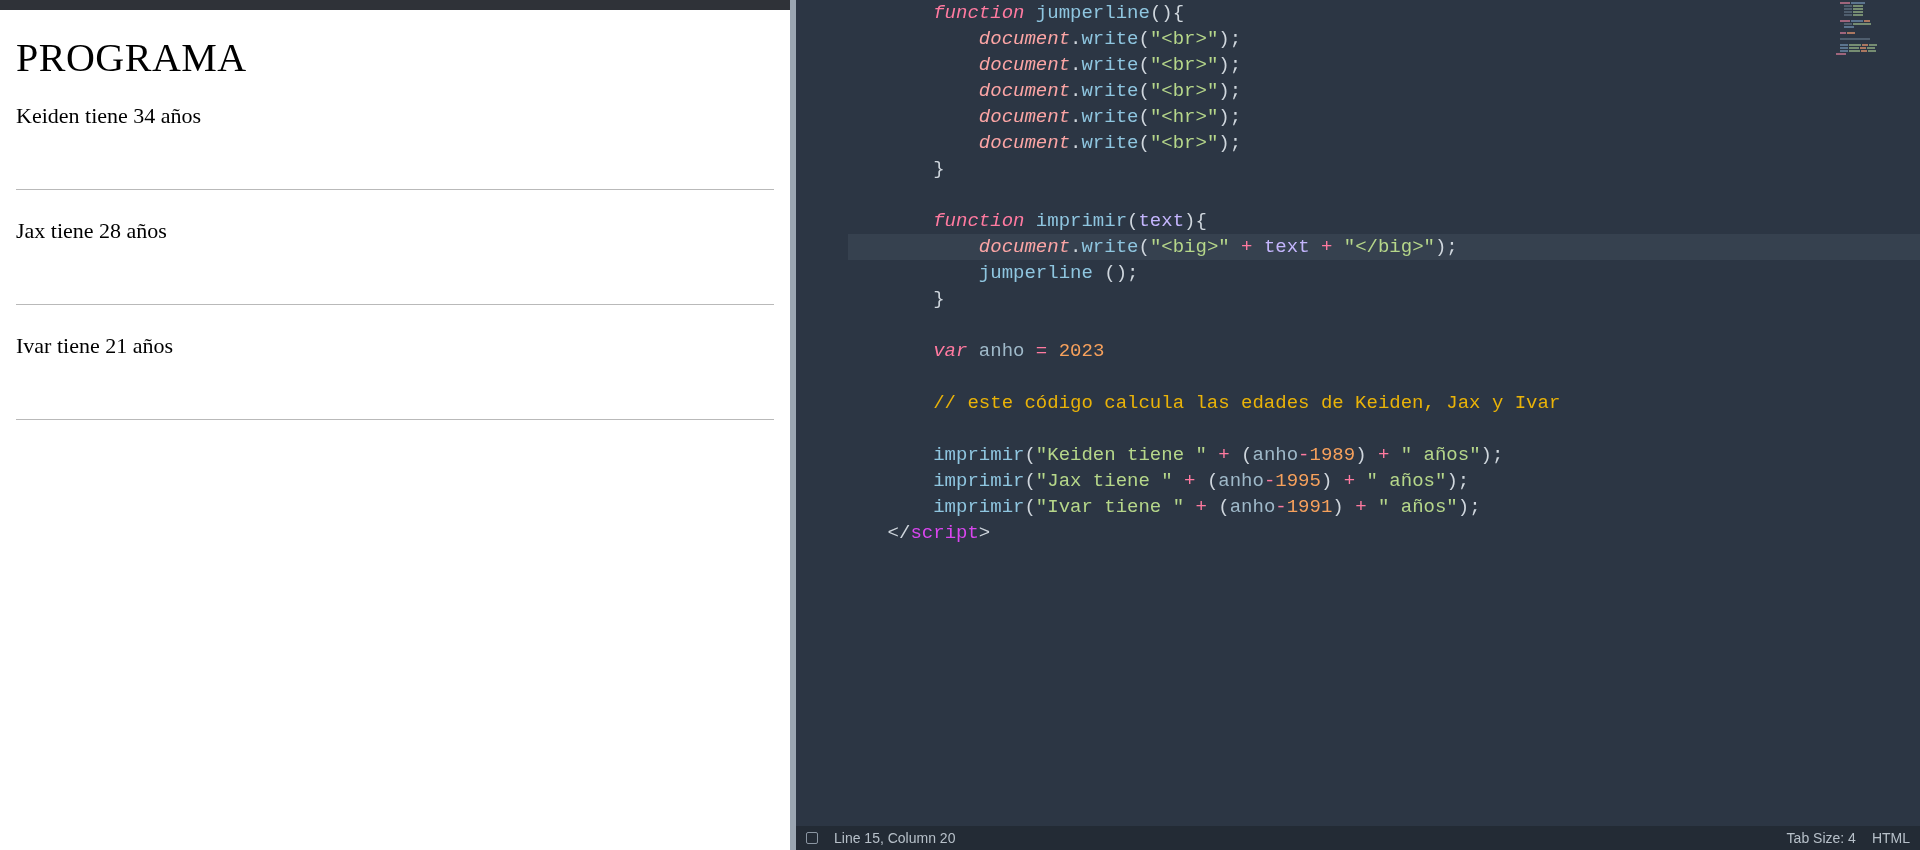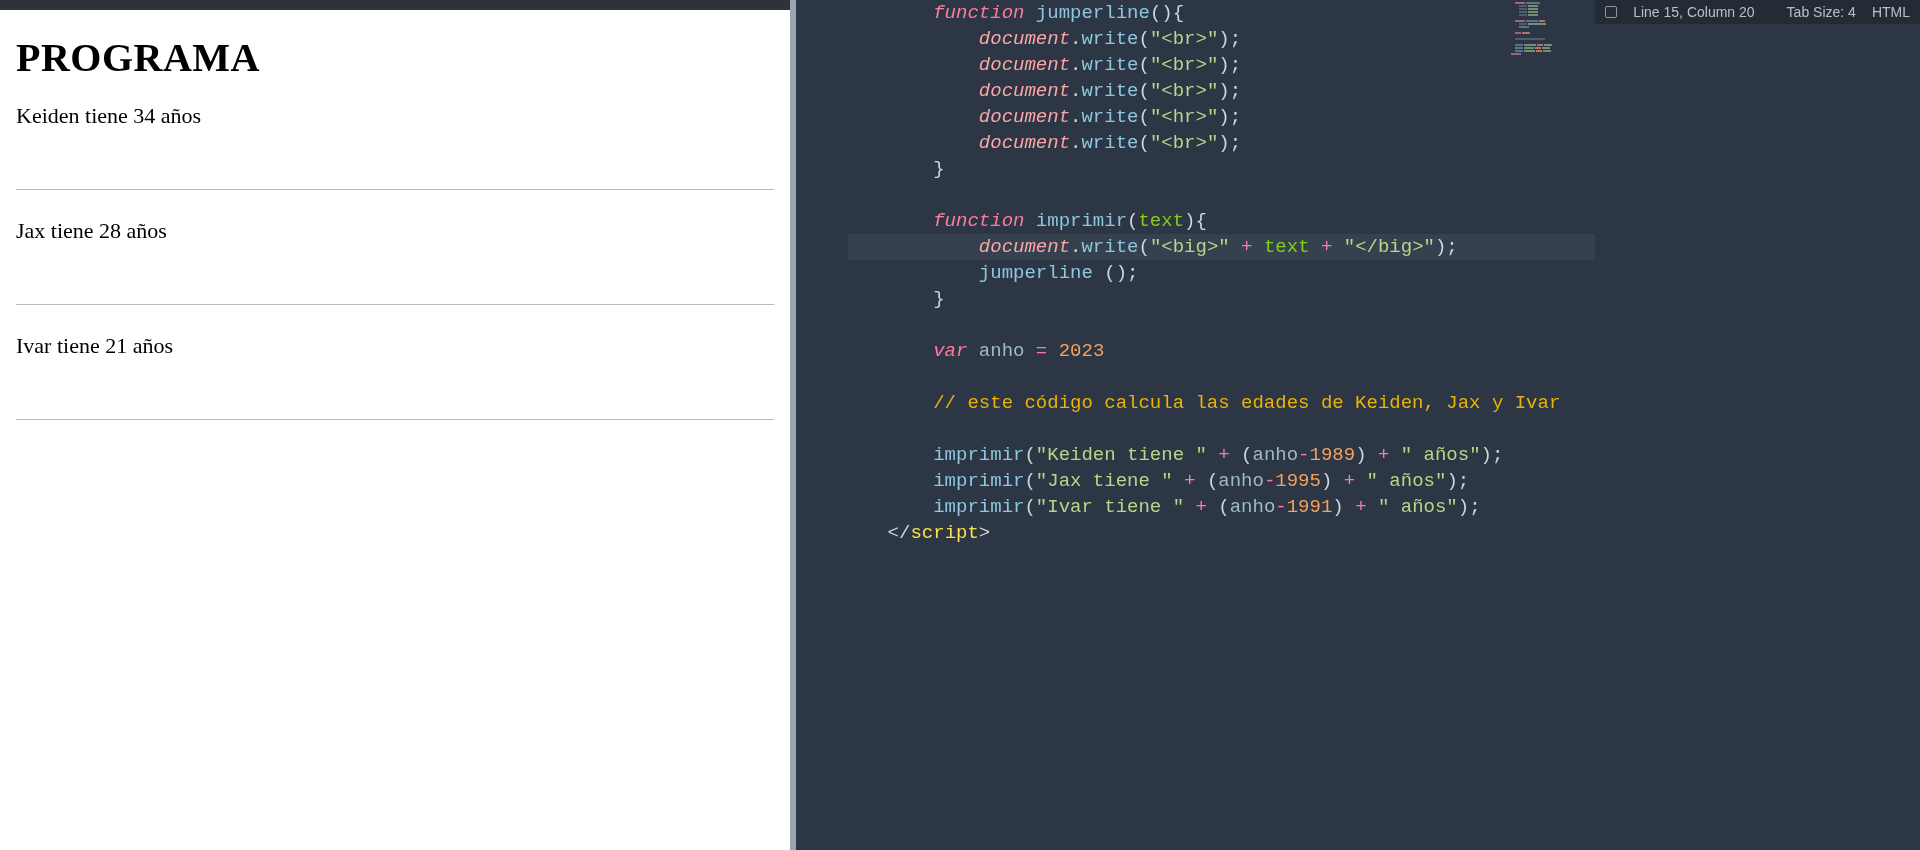--- a/index.html
+++ b/index.html
@@ -3,49 +3,49 @@
 <meta charset="utf-8">
 <style>
   * { margin: 0; padding: 0; box-sizing: border-box; }
   html, body { width: 1920px; height: 850px; overflow: hidden; font-family: sans-serif; }
   .root { display: flex; width: 100%; height: 100%; }
 
   
   .preview-pane { width: 790px; height: 100%; background: #fff; display: flex; flex-direction: column; }
   .preview-topbar { height: 10px; background: #2f3238; }
   .preview-body { padding: 18px 16px 0 16px; font-family: "Times New Roman", Times, serif; color: #000; }
-  .preview-title { font-size: 40px; font-weight: bold; margin: 6px 0 22px 0; letter-spacing: 0.5px; }
+  .preview-title { font-size: 40px; font-weight: normal; margin: 6px 0 22px 0; letter-spacing: 0.5px; }
   .preview-line { font-size: 22px; margin-bottom: 6px; }
   .preview-hr { border: none; border-top: 1px solid #b9b9b9; margin: 60px 0 28px 0; }
 
   .divider { width: 6px; height: 100%; background: #9aa5b1; }
 
   
-  .editor-pane { flex: 1; height: 100%; background: #2c3644; display: flex; flex-direction: row; position: relative; }
+  .editor-pane { flex: 1; height: 100%; background: #2c3644; display: flex; flex-direction: column; position: relative; }
   .editor-scroll { flex: 1; overflow: hidden; position: relative; }
   .gutter-bg { position: absolute; left: 0; top: 0; bottom: 0; width: 52px; background: #2c3644; }
   .code-area { font-family: Consolas, "Courier New", monospace; font-size: 19px; line-height: 26px; padding-top: 0; white-space: pre; }
   .code-row { display: flex; height: 26px; align-items: center; }
   .code-row.hl { background: #36414f; }
   .ln { width: 46px; text-align: right; padding-right: 10px; color: #6f7f8f; user-select: none; }
   .code-row.hl .ln { color: #c9d0d9; }
   .code-text { padding-left: 0; }
 
   
   .kw   { color: #ff7aa0; font-style: italic; }   
   .fn   { color: #8fc6e0; }                       
   .obj  { color: #fca5a5; font-style: italic; }   
   .meth { color: #8fc6e0; }                       
-  .par  { color: #84cc16; text-align: center; }                       
+  .par  { color: #c4b5fd; text-align: center; }                       
   .punc { color: #cfd6dd; }                       
   .str  { color: #b6d78a; }                       
   .num  { color: #f7a15c; }                       
   .op   { color: #ff7aa0; }                       
   .cmt  { color: #eab308; }                       
-  .tag  { color: #fde047; }                       
+  .tag  { color: #d946ef; }                       
   .var  { color: #9fb9c9; }                       
 
   
   .minimap { position: absolute; top: 2px; right: 6px; width: 78px; height: 60px; opacity: 0.7; }
   .mm-row { height: 2px; margin-bottom: 1px; display: flex; gap: 1px; }
   .mm-b { height: 2px; }
   .mm-c1 { background:#5f6f80; } .mm-c2 { background:#6f8fae; } .mm-c3 { background:#96b386; }
   .mm-c4 { background:#e2936c; } .mm-c5 { background:#d07a94; }
 
   

